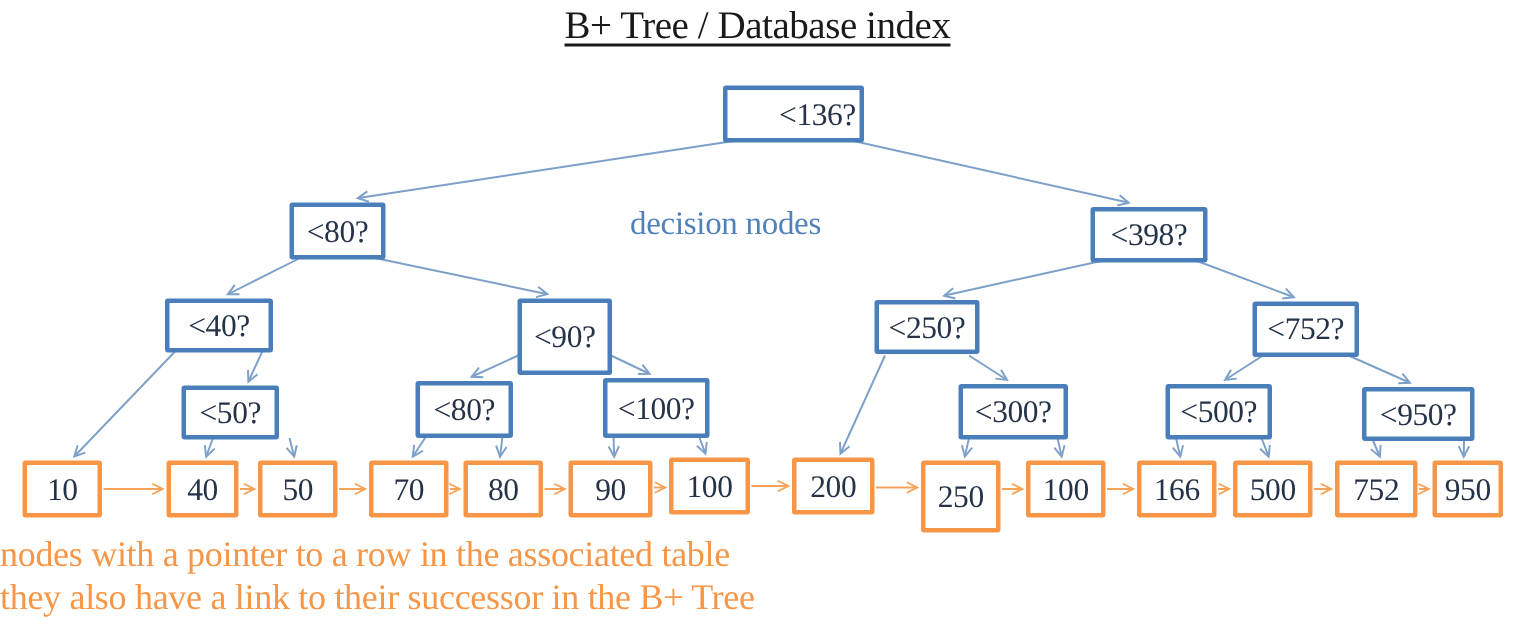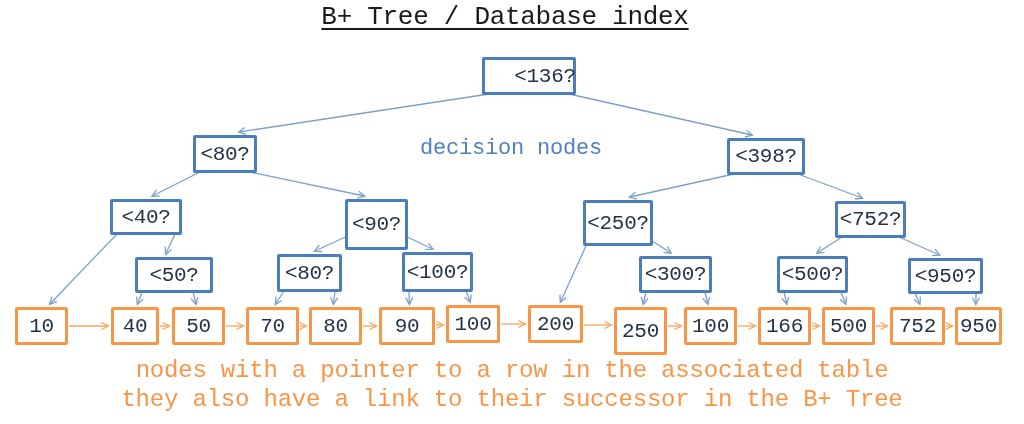--- a/index.html
+++ b/index.html
@@ -1,39 +1,39 @@
 <!DOCTYPE html>
 <html style="--c-decision: #4a7ebb; --c-leaf: #f79646; --c-node-text: #253349; --c-dec-label: #4f81bd; --c-note: #f79646;"><head>
 <meta charset="utf-8">
 <style>
   html,body{margin:0;padding:0;background:#fff;}
   .stage{
     position:relative;width:1024px;height:424px;background:#ffffff;overflow:hidden;
-    font-family:Liberation Mono, monospace;
+    font-family:Liberation Serif, serif;
   }
   .title{
     position:absolute;top:2px;left:0;width:1010px;text-align:center;
     font-size:26px;color:#1a1a1a;letter-spacing:-0.3px;
   }
   .title span{text-decoration:underline;text-underline-offset:4px;}
   .decision-label{
     position:absolute;left:420px;top:136px;
     font-size:22px;color:var(--c-dec-label,#4f81bd);letter-spacing:-0.2px;
   }
   #edges{position:absolute;left:0;top:0;width:1024px;height:424px;}
   .node{
     position:absolute;background:#ffffff;border-radius:2px;
     display:flex;align-items:center;justify-content:center;
     font-size:21px;color:var(--c-node-text,#253349);letter-spacing:-0.3px;
     box-sizing:border-box;
   }
   .decision{border:3px solid var(--c-decision,#4a7ebb);}
   .leaf{border:3px solid var(--c-leaf,#f79646);}
   .notes{
-    position:absolute;top:356px;left:0;width:1024px;text-align:center;
+    position:absolute;top:356px;left:0;width:1024px;text-align:left;
     font-size:24px;line-height:29px;color:var(--c-note,#f79646);letter-spacing:-0.2px;
   }
 </style>
 </head>
 <body>
 
 <div class="stage">
   <div class="title"><span>B+ Tree / Database index</span></div>
   <div class="decision-label">decision nodes</div>
   <svg id="edges" xmlns="http://www.w3.org/2000/svg" viewBox="0 0 1024 424">
@@ -84,23 +84,23 @@
       <line x1="812" y1="326" x2="819" y2="326" stroke="#f9a358" stroke-width="1.3" marker-end="url(#m-orange)"></line>
       <line x1="876" y1="326" x2="887" y2="326" stroke="#f9a358" stroke-width="1.3" marker-end="url(#m-orange)"></line>
       <line x1="946" y1="326" x2="952" y2="326" stroke="#f9a358" stroke-width="1.3" marker-end="url(#m-orange)"></line>
     </svg>
   <div id="nodes">
       <div class="node decision" style="left: 482px; top: 57px; width: 94px; height: 38px; padding-left: 32px;">&lt;136?</div>
       <div class="node decision" style="left: 193px; top: 135px; width: 64px; height: 38px;">&lt;80?</div>
       <div class="node decision" style="left: 727px; top: 138px; width: 78px; height: 37px;">&lt;398?</div>
       <div class="node decision" style="left: 110px; top: 199px; width: 72px; height: 36px;">&lt;40?</div>
       <div class="node decision" style="left: 345px; top: 199px; width: 63px; height: 51px;">&lt;90?</div>
-      <div class="node decision" style="left: 583px; top: 200px; width: 70px; height: 46px;">&lt;250?</div>
+      <div class="node decision" style="left: 583px; top: 200px; width: 70px; height: 36px;">&lt;250?</div>
       <div class="node decision" style="left: 835px; top: 201px; width: 71px; height: 37px;">&lt;752?</div>
-      <div class="node decision" style="left: 135px; top: 257px; width: 78px; height: 36px;">&lt;50?</div>
+      <div class="node decision" style="left: 121px; top: 257px; width: 65px; height: 36px;">&lt;50?</div>
       <div class="node decision" style="left: 277px; top: 254px; width: 65px; height: 38px;">&lt;80?</div>
       <div class="node decision" style="left: 402px; top: 252px; width: 71px; height: 40px;">&lt;100?</div>
       <div class="node decision" style="left: 639px; top: 256px; width: 73px; height: 37px;">&lt;300?</div>
       <div class="node decision" style="left: 777px; top: 256px; width: 71px; height: 37px;">&lt;500?</div>
       <div class="node decision" style="left: 908px; top: 258px; width: 75px; height: 36px;">&lt;950?</div>
       <div class="node leaf" style="left: 15px; top: 307px; width: 53px; height: 38px;">10</div>
       <div class="node leaf" style="left: 111px; top: 307px; width: 48px; height: 38px;">40</div>
       <div class="node leaf" style="left: 172px; top: 307px; width: 53px; height: 38px;">50</div>
       <div class="node leaf" style="left: 246px; top: 307px; width: 53px; height: 38px;">70</div>
       <div class="node leaf" style="left: 309px; top: 307px; width: 53px; height: 38px;">80</div>

